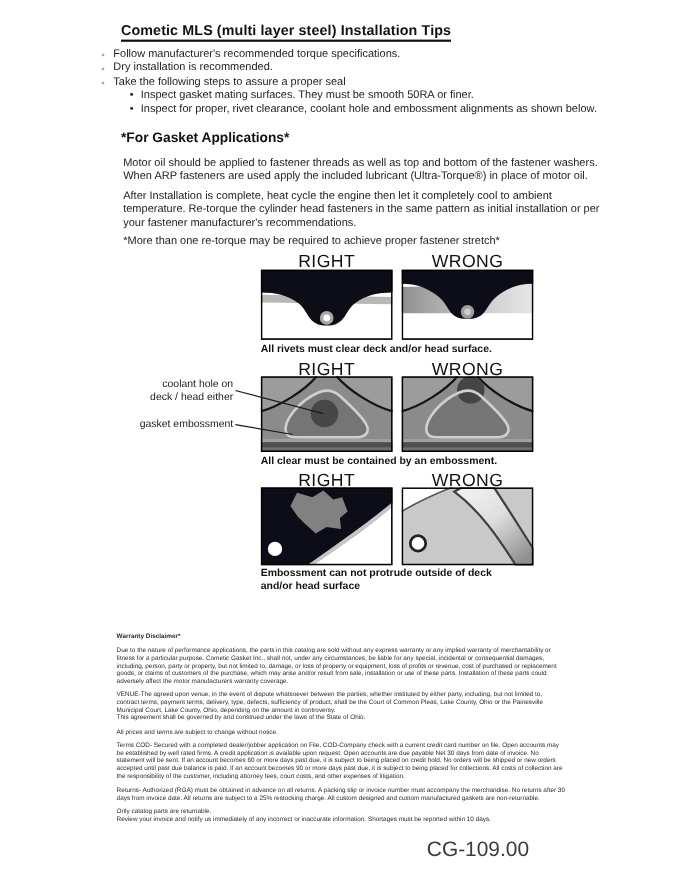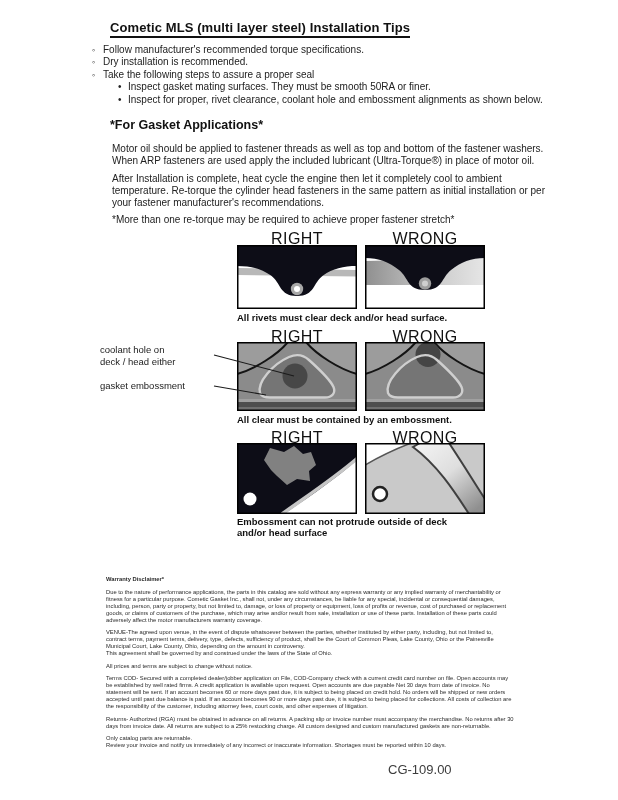--- a/index.html
+++ b/index.html
@@ -27,30 +27,30 @@
   .p1{top:133px;}
   .p2{top:163px;}
   .p3{top:204px;}
   .dg-label{
     position:absolute;width:120px;text-align:center;
     font-size:16px;letter-spacing:.4px;color:#111;
   }
   .dg-img{position:absolute;width:120px;display:block;}
   .dg-cap{position:absolute;left:237px;font-size:9.5px;font-weight:700;color:#111;line-height:11px;}
   .callout{
-    position:absolute;left:100px;width:112px;
+    position:absolute;left:100px;width:112px;text-align:right;
     font-size:9.5px;line-height:11.5px;color:#222;
   }
   .co1{top:344px;}
   .co2{top:380px;}
   .co-lines{position:absolute;left:212px;top:348px;}
   .legal{position:absolute;left:106px;top:576px;width:408px;font-size:5.8px;line-height:7px;color:#2b2b2b;}
   .legal p{margin:0 0 5.5px 0;}
   .legal .lg-h{font-weight:700;}
-  .footer{position:absolute;left:388px;top:762px;font-size:13px;color:#3c3c3c;}
+  .footer{position:absolute;left:388px;top:762px;font-size:19px;color:#3c3c3c;}
 </style>
 </head>
 <body>
 
 <div class="page">
 
   <h1 class="title">Cometic MLS (multi layer steel) Installation Tips</h1>
 
   <div class="tips">
     <div class="brow">

